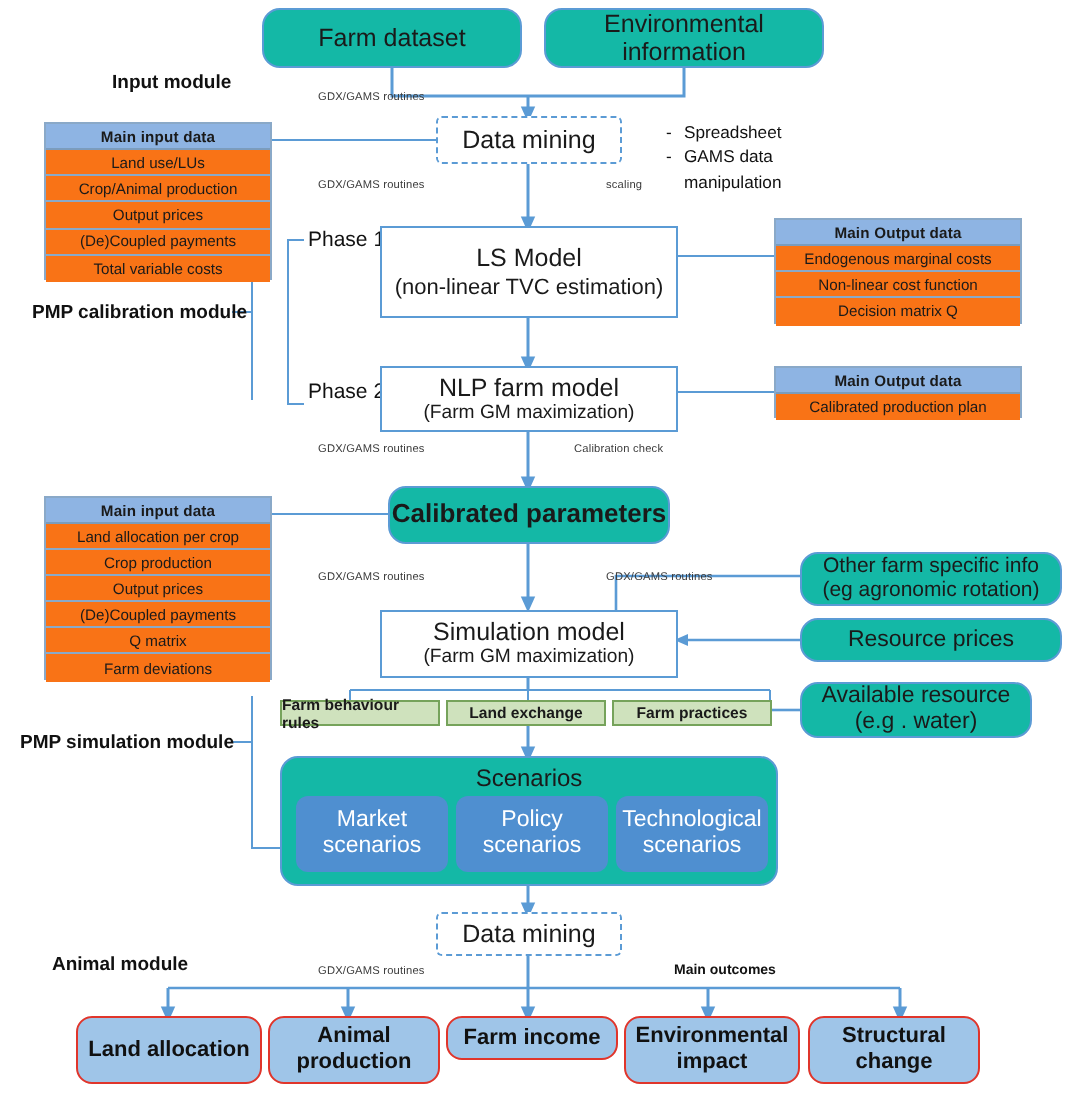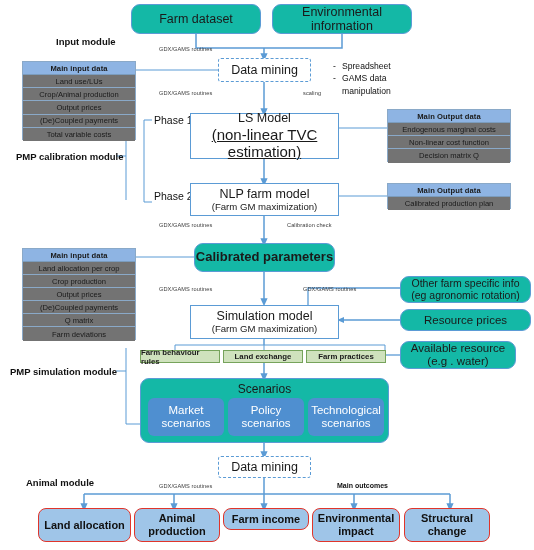--- a/index.html
+++ b/index.html
@@ -8,21 +8,21 @@
   .node{position:absolute;box-sizing:border-box;display:flex;align-items:center;justify-content:center;text-align:center;line-height:1.12;}
   
   .rbox{border:1.3px solid #5b9bd5;border-radius:9px;background:#14b8a6;color:#1a1a1a;font-size:11.5px;}
   .rbox.big{font-size:12.5px;}
   .sqbox{border:1.3px solid #5b9bd5;background:#ffffff;color:#1a1a1a;font-size:12.5px;}
   .dashbox{border:1.4px dashed #5b9bd5;background:#ffffff;color:#1a1a1a;font-size:12.5px;border-radius:3px;}
   
   .tbl{position:absolute;box-sizing:border-box;border:1px solid #8aa9c8;}
   .tbl .hd{box-sizing:border-box;background:#8eb4e3;border-bottom:1px solid #7b9cbd;font-weight:bold;font-size:7.6px;
            display:flex;align-items:center;justify-content:center;color:#1a1a1a;letter-spacing:.1px;}
-  .tbl .rw{box-sizing:border-box;background:#737373;border-bottom:1px solid #8aa9c8;font-size:7.6px;
+  .tbl .rw{box-sizing:border-box;background:#f97316;border-bottom:1px solid #8aa9c8;font-size:7.6px;
            display:flex;align-items:center;justify-content:center;color:#1a1a1a;}
   .tbl .rw:last-child{border-bottom:none;}
   
   .greenbox{position:absolute;box-sizing:border-box;border:1px solid #76a35b;background:#cfe2bd;
             font-size:7.8px;font-weight:bold;display:flex;align-items:center;justify-content:center;color:#1a1a1a;}
   
   .scen{position:absolute;box-sizing:border-box;background:#4f8fd0;border-radius:6px;color:#ffffff;font-size:11.5px;
         display:flex;align-items:center;justify-content:center;text-align:center;line-height:1.12;}
   
   .outcome{position:absolute;box-sizing:border-box;background:#9fc5e8;border:1.6px solid #e0352b;border-radius:8px;
@@ -128,21 +128,21 @@
   <div class="rw" style="height:13.2px;">Output prices</div>
   <div class="rw" style="height:13.2px;">(De)Coupled payments</div>
   <div class="rw" style="height:13.2px;">Total variable costs</div>
 </div>
 
 <div class="phase" style="left:154px;top:114px;">Phase 1</div>
 <div class="phase" style="left:154px;top:190px;">Phase 2</div>
 
 <div class="node sqbox" style="left:190px;top:113px;width:149px;height:46px;flex-direction:column;">
   <div style="font-size:12.5px;">LS Model</div>
-  <div style="font-size:15px;margin-top:2px;text-decoration:underline;">(non-linear TVC estimation)</div>
+  <div style="font-size:11px;margin-top:2px;">(non-linear TVC estimation)</div>
 </div>
 
 <div class="tbl" style="left:387px;top:109px;width:124px;height:53px;">
   <div class="hd" style="height:13px;">Main Output data</div>
   <div class="rw" style="height:13.2px;">Endogenous marginal costs</div>
   <div class="rw" style="height:13.2px;">Non-linear cost function</div>
   <div class="rw" style="height:13.2px;">Decision matrix Q</div>
 </div>
 
 <div class="node sqbox" style="left:190px;top:183px;width:149px;height:33px;flex-direction:column;">

